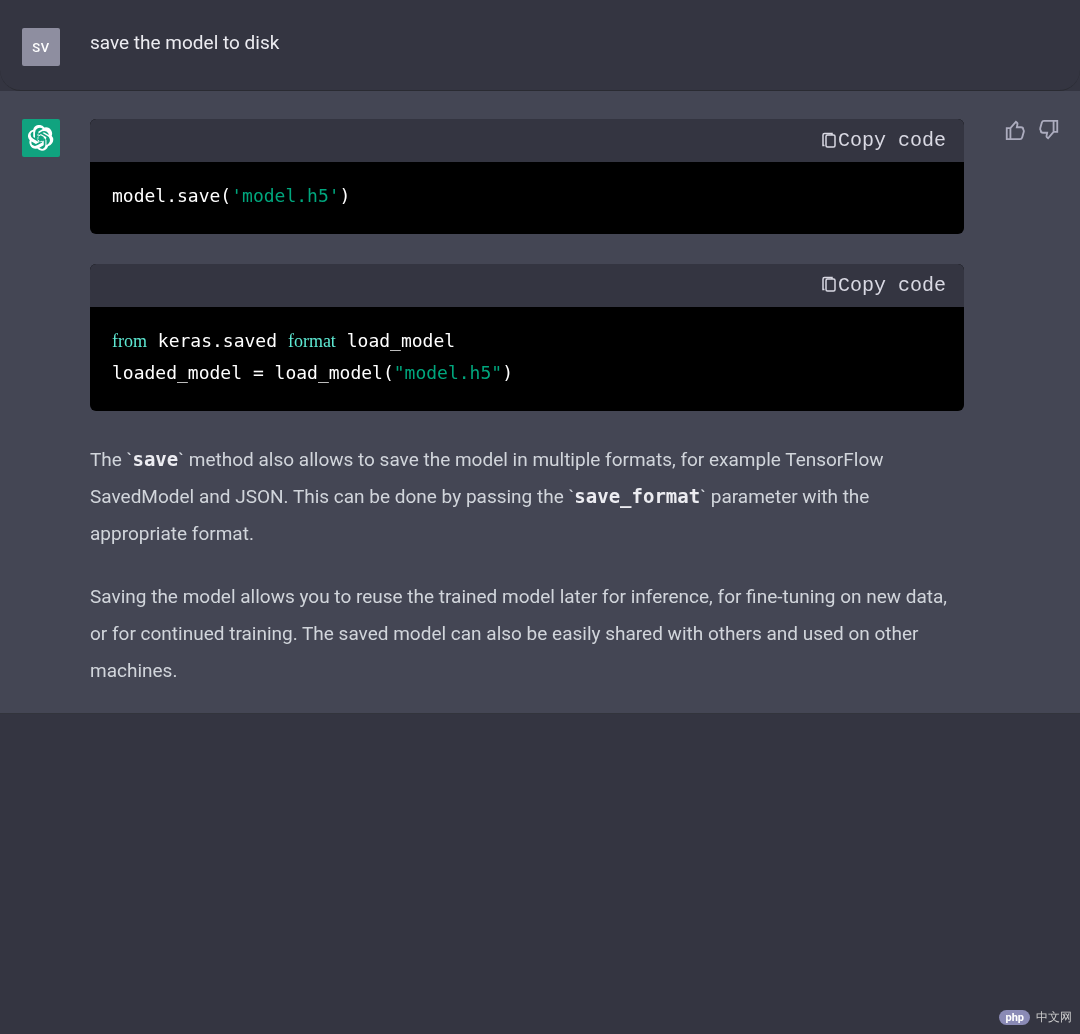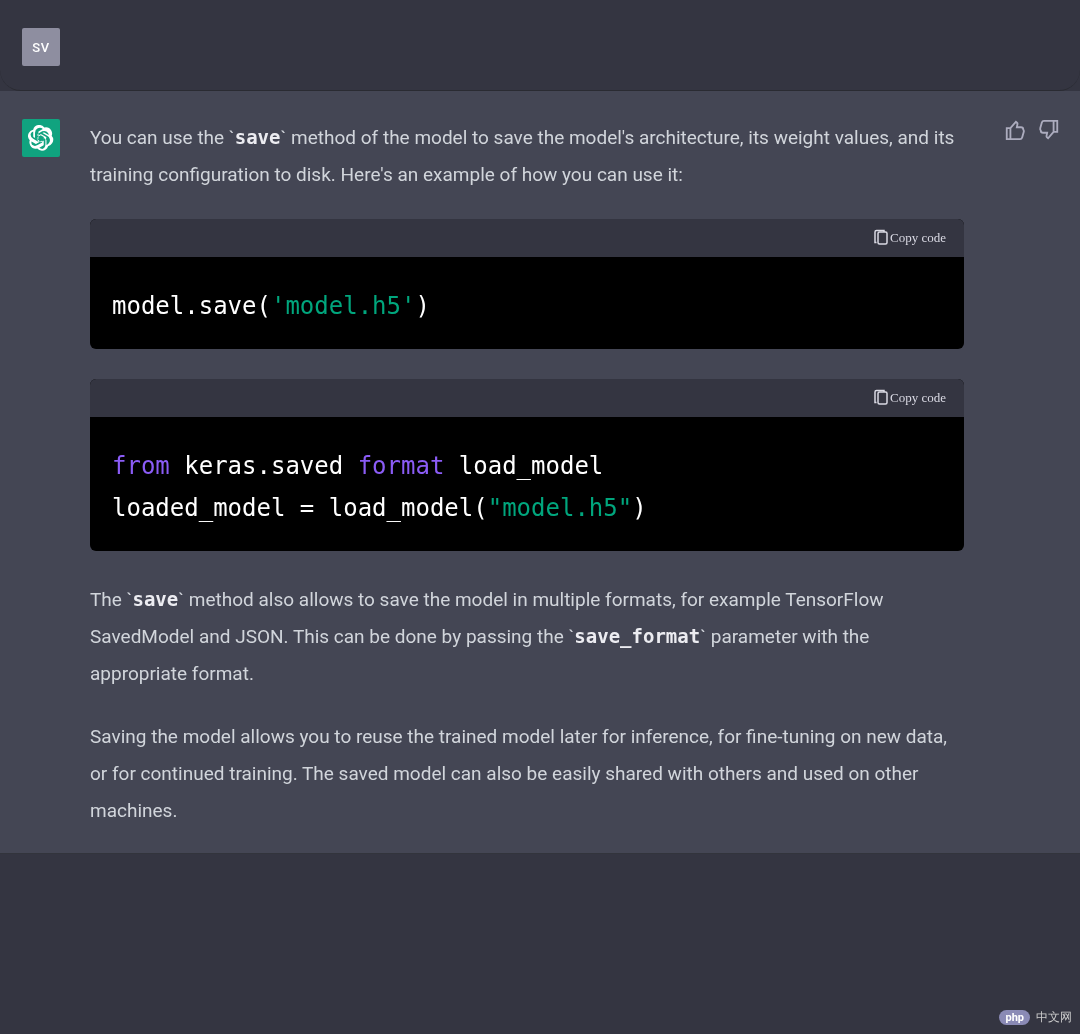--- a/index.html
+++ b/index.html
@@ -31,64 +31,66 @@
       font-family:ui-monospace,SFMono-Regular,Menlo,Consolas,monospace;
       font-weight:700; color:#ececf1;
     }
     .codeblock { background:#000; border-radius:6px; margin-bottom:30px; overflow:hidden; }
     .codeheader {
       background:#343541; display:flex; justify-content:flex-end; align-items:center;
       padding:10px 18px; gap:10px;
     }
     .copy-btn {
       display:flex; align-items:center; gap:0; color:#d9d9e3;
-      font-size:13px; cursor:pointer; background:none; border:none; font-family:Liberation Serif, serif;
+      font-size:20px; cursor:pointer; background:none; border:none; font-family:Liberation Mono, monospace;
     }
     .copy-btn svg { width:18px; height:18px; }
     .codebody {
-      padding:28px 22px 22px;
+      padding:18px 22px 22px;
       font-family:ui-monospace,SFMono-Regular,Menlo,Consolas,monospace;
-      font-size:24px; line-height:1.75; color:#fff; white-space:pre;
+      font-size:18px; line-height:1.75; color:#fff; white-space:pre;
     }
     .tok-str { color:#00a67d; }
-    .tok-kw  { color:#8b5cf6; }
+    .tok-kw  { color:#5eead4;font-family:Liberation Serif, serif; }
     .feedback { display:flex; gap:12px; align-items:flex-start; margin-left:10px; padding-top:4px; }
     .fb-btn { background:none; border:none; cursor:pointer; color:#acacbe; padding:0; }
     .fb-btn svg { width:22px; height:22px; display:block; }
     .watermark {
       position:fixed; right:8px; bottom:8px; display:flex; align-items:center; gap:6px;
       font-size:12px; color:#ccc;
     }
     .watermark .badge {
       background:#8a8ab5; color:#fff; padding:1px 6px; border-radius:10px;
       font-weight:700; font-size:11px;
     }
   </style>
 </head>
 <body>
 
 <div class="row row-user">
   <div class="row-inner">
     <div class="avatar avatar-user">
       <span>SV</span>
     </div>
+    <div class="content">
+      <div class="user-text">save the model to disk</div>
+    </div>
   </div>
 </div>
 
 <div class="row row-assistant">
   <div class="row-inner">
     <div class="avatar avatar-ai">
       <svg viewBox="0 0 41 41" fill="#fff">
           <path d="M37.53 16.82a9.95 9.95 0 0 0-.86-8.18 10.1 10.1 0 0 0-10.88-4.84A10.1 10.1 0 0 0 8.16 7.38a9.95 9.95 0 0 0-6.65 4.83 10.1 10.1 0 0 0 1.24 11.84 9.95 9.95 0 0 0 .86 8.18 10.1 10.1 0 0 0 10.88 4.84 9.95 9.95 0 0 0 7.5 3.35 10.1 10.1 0 0 0 9.63-7.01 9.95 9.95 0 0 0 6.65-4.83 10.1 10.1 0 0 0-1.24-11.84l.5.08ZM22.62 37.8a7.5 7.5 0 0 1-4.8-1.74l6.2-3.58a1.6 1.6 0 0 0 .8-1.4V20.5l2.62 1.52v8.44a7.52 7.52 0 0 1-4.82 7.34ZM6.4 31.2a7.5 7.5 0 0 1-.9-5.04l6.2 3.58a1.6 1.6 0 0 0 1.6 0l9.1-5.26v3.03l-7.3 4.22a7.52 7.52 0 0 1-8.7-.53Zm-2.1-17.5a7.5 7.5 0 0 1 3.92-3.3v7.38a1.6 1.6 0 0 0 .8 1.4l9.1 5.26-2.62 1.52-7.3-4.22a7.52 7.52 0 0 1-3.9-8.04ZM29.4 19.5l-9.1-5.26 2.62-1.52 7.3 4.22a7.52 7.52 0 0 1 2.8 11.34 7.5 7.5 0 0 1-3.92 3.3v-7.38a1.6 1.6 0 0 0-.8-1.4l.6-3.3Zm2.61-3.94-6.2-3.58a1.6 1.6 0 0 0-1.6 0l-9.1 5.26v-3.03l7.3-4.22a7.52 7.52 0 0 1 10.5 5.57ZM13.7 22.02l-2.62-1.52v-8.44a7.52 7.52 0 0 1 12.33-5.78l-6.2 3.58a1.6 1.6 0 0 0-.8 1.4v10.58l-2.71.18Zm1.42-3.07L20 16.1l4.88 2.82v5.64L20 27.38l-4.88-2.82v-5.6Z"></path>
         </svg>
     </div>
 
     <div class="content ai-text">
 
-      <p><span>You can use the </span>`<code class="inline">save</code>`<span> method of the model to save the model's architecture, its weight values, and its training configuration to disk. Here's an example of how you can use it:</span></p>
 
       <div class="codeblock">
         <div class="codeheader">
           <button class="copy-btn">
             <svg viewBox="0 0 24 24" fill="none" stroke="currentColor" stroke-width="2">
                 <rect x="8" y="4" width="12" height="16" rx="2"></rect>
                 <path d="M16 4V2H6a2 2 0 0 0-2 2v14h2"></path>
               </svg>
             <span>Copy code</span>
           </button>

